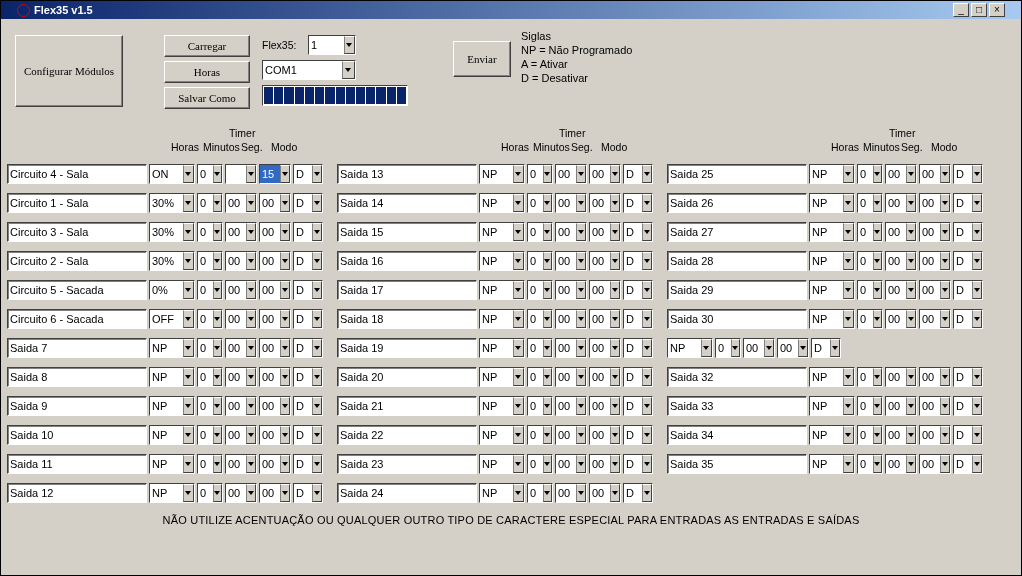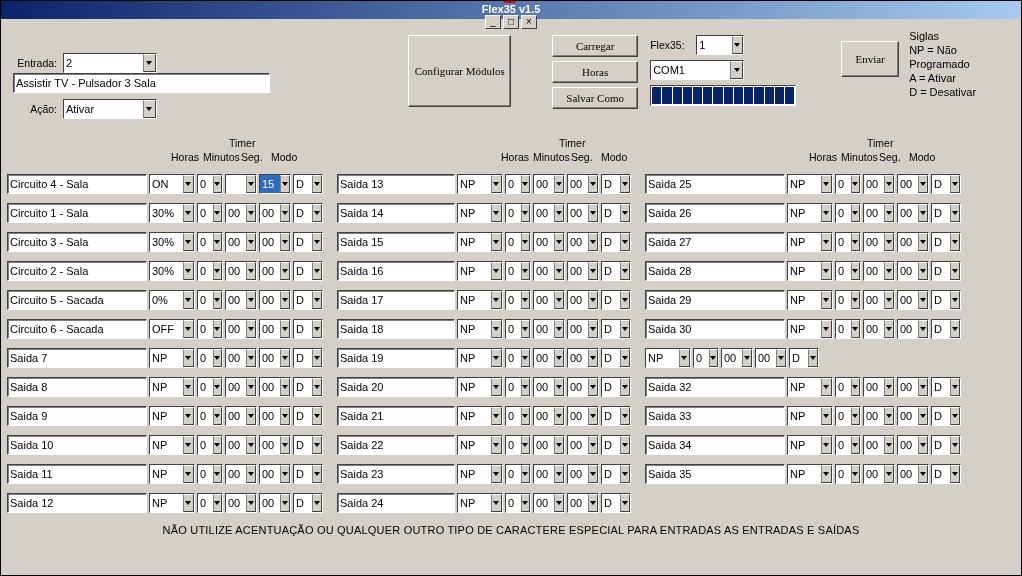--- a/index.html
+++ b/index.html
@@ -1,18 +1,18 @@
 <!DOCTYPE html>
 <html><head>
 <meta charset="utf-8">
 <style>
 * { box-sizing: border-box; margin: 0; padding: 0; }
 body { font-family: Tahoma, Arial, sans-serif; font-size: 10.5px; background: #d4d0c8; }
 .window { width: 1022px; height: 576px; background: #d4d0c8; border: 1px solid #000; }
-.titlebar { background: linear-gradient(to right,#0a246a,#a6caf0); color: #fff; height: 18px; display: flex; align-items: center; padding: 0 16px; flex-direction: column; }
+.titlebar { background: linear-gradient(to right,#0a246a,#a6caf0); color: #fff; height: 18px; display: flex; align-items: center; padding: 0 16px; }
 .titlebar .icon { width: 13px; height: 13px; margin-right: 4px; border: 1px solid #d00; border-radius: 50%; display: inline-block; }
 .titlebar .title { flex: 1; font-weight: bold; font-size: 11px; }
 .titlebar .btns { display: flex; gap: 2px; }
 .tbtn { width: 16px; height: 14px; background: #d4d0c8; border: 1px solid #fff; border-right-color: #404040; border-bottom-color: #404040; font-size: 10px; text-align: center; line-height: 11px; cursor: pointer; color: #000; font-family: Arial; }
 .content { padding: 10px 6px 4px 6px; position: relative; }
 .toprow { display: flex; align-items: flex-start; gap: 0; }
 .left-ctrl { padding-left: 2px; }
 .lbl { display: inline-block; text-align: right; margin-right: 3px; }
 input[type=text], select, .combo { font-family: Tahoma, Arial; font-size: 11px; background: #fff; border: 1px solid #7f7f7f; border-top-color: #404040; border-left-color: #404040; border-right-color: #fff; border-bottom-color: #fff; box-shadow: inset 1px 1px 0 #808080; padding: 1px 2px; height: 20px; }
 .combo { display: inline-flex; align-items: center; padding: 0; }
@@ -30,21 +30,21 @@
 .progress { width: 146px; height: 21px; border: 1px solid #808080; border-top-color: #404040; border-left-color: #404040; border-right-color:#fff; border-bottom-color:#fff; background: #fff; display: flex; gap: 1px; padding: 1px; }
 .progress .seg { flex: 1; background: #0a246a; }
 .siglas { margin-left: 10px; font-size: 11px; line-height: 14px; }
 .grid-area { display: flex; gap: 14px; margin-top: 20px; }
 .gcol { display: flex; flex-direction: column; gap: 9px; }
 .ghdr { display: flex; font-size: 10.5px; position: relative; height: 26px; }
 .ghdr .timer-lbl { position: absolute; top: -2px; }
 .ghdr .sub { position: absolute; top: 12px; }
 .grow { display: flex; align-items: flex-end; gap: 2px; }
 .name-input { width: 140px; height: 20px; }
-.c1 .name-input { width: 118px; }
+.c1 .name-input { width: 140px; }
 .state-c { width: 46px; }
 .h-c { width: 26px; }
 .m-c, .s-c { width: 32px; }
 .mode-c { width: 30px; }
 .footermsg { text-align: center; font-size: 11px; margin-top: 11px; letter-spacing: 0.2px; }
 .highlight .m-c { background: #316ac5 !important; }
 .highlight .m-c input, .highlight .m-c .arrow { color: #fff; }
 .highlight .m-c .arrow { background: #d4d0c8; }
 </style>
 </head>
@@ -56,37 +56,20 @@
     <span class="title">Flex35 v1.5</span>
     <div class="btns">
       <div class="tbtn">_</div>
       <div class="tbtn">□</div>
       <div class="tbtn">×</div>
     </div>
   </div>
 
   <div class="content">
     <div class="toprow">
-      <div class="left-ctrl">
-        <div style="margin-top:24px;margin-bottom:6px;">
-          <span class="lbl" style="width:48px;">Entrada:</span>
-          <span class="combo" style="width:94px;">
-            <input value="2" style="">
-              <span class="arrow"></span>
-          </span>
-          <input type="text" style="width: 257px; margin-left: 4px;" value="Assistir TV - Pulsador 3 Sala">
-        </div>
-        <div>
-          <span class="lbl" style="width:48px;">Ação:</span>
-          <span class="combo" style="width:94px;">
-            <input value="Ativar" style="">
-              <span class="arrow"></span>
-          </span>
-        </div>
-      </div>
 
       <button class="btn btn-big" style="margin-left:8px;margin-top:6px;">Configurar Módulos</button>
 
       <div class="col-btns" style="margin-top:6px;">
         <button class="btn btn-sm">Carregar</button>
         <button class="btn btn-sm">Horas</button>
         <button class="btn btn-sm">Salvar Como</button>
       </div>
 
       <div class="flexbox" style="margin-top:6px;">

